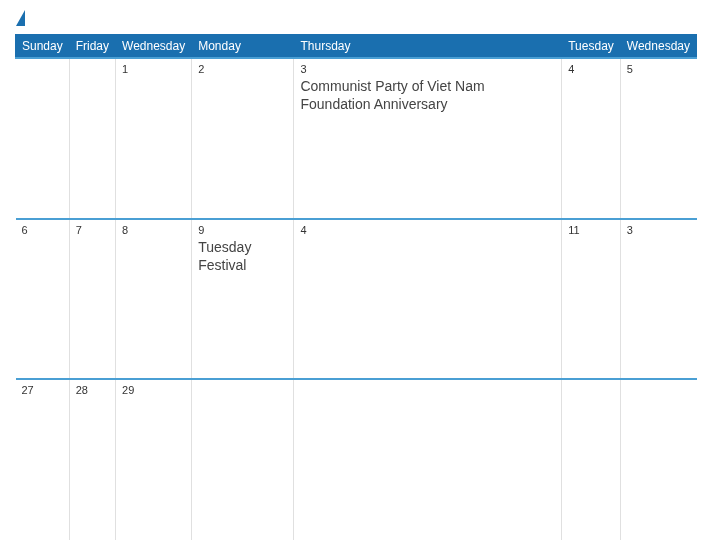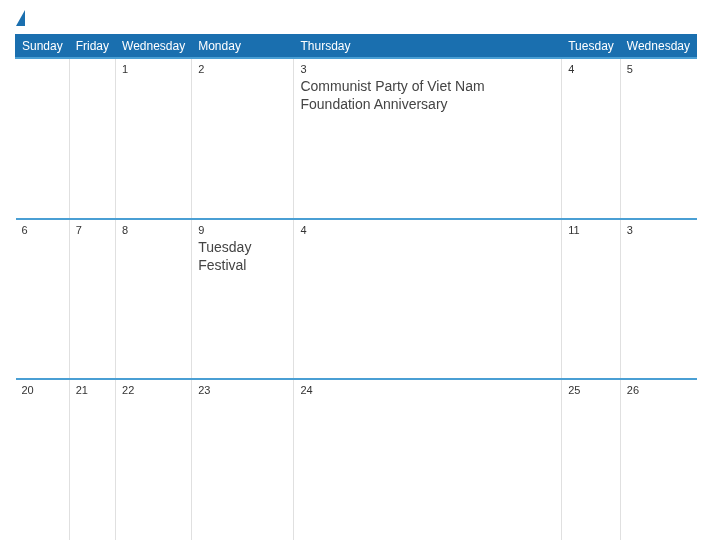--- a/index.html
+++ b/index.html
@@ -184,36 +184,28 @@
           </td>
           <td>
             <span class="day-number">11</span>
           </td>
           <td>
             <span class="day-number">3</span>
           </td>
         </tr>
         <tr>
           <td>
-            <span class="day-number">20</span>
-          </td>
-          <td>
-            <span class="day-number">21</span>
-          </td>
-          <td>
-            <span class="day-number">22</span>
-          </td>
-          <td>
-            <span class="day-number">23</span>
-          </td>
-          <td>
-            <span class="day-number">24</span>
-          </td>
-          <td>
-            <span class="day-number">25</span>
-          </td>
-          <td>
-            <span class="day-number">26</span>
-          </td>
+            <span class="day-number">27</span>
+          </td>
+          <td>
+            <span class="day-number">28</span>
+          </td>
+          <td>
+            <span class="day-number">29</span>
+          </td>
+          <td class="empty-cell"></td>
+          <td class="empty-cell"></td>
+          <td class="empty-cell"></td>
+          <td class="empty-cell"></td>
         </tr>
       </tbody>
   </table>
 </div>
 
 </body></html>

